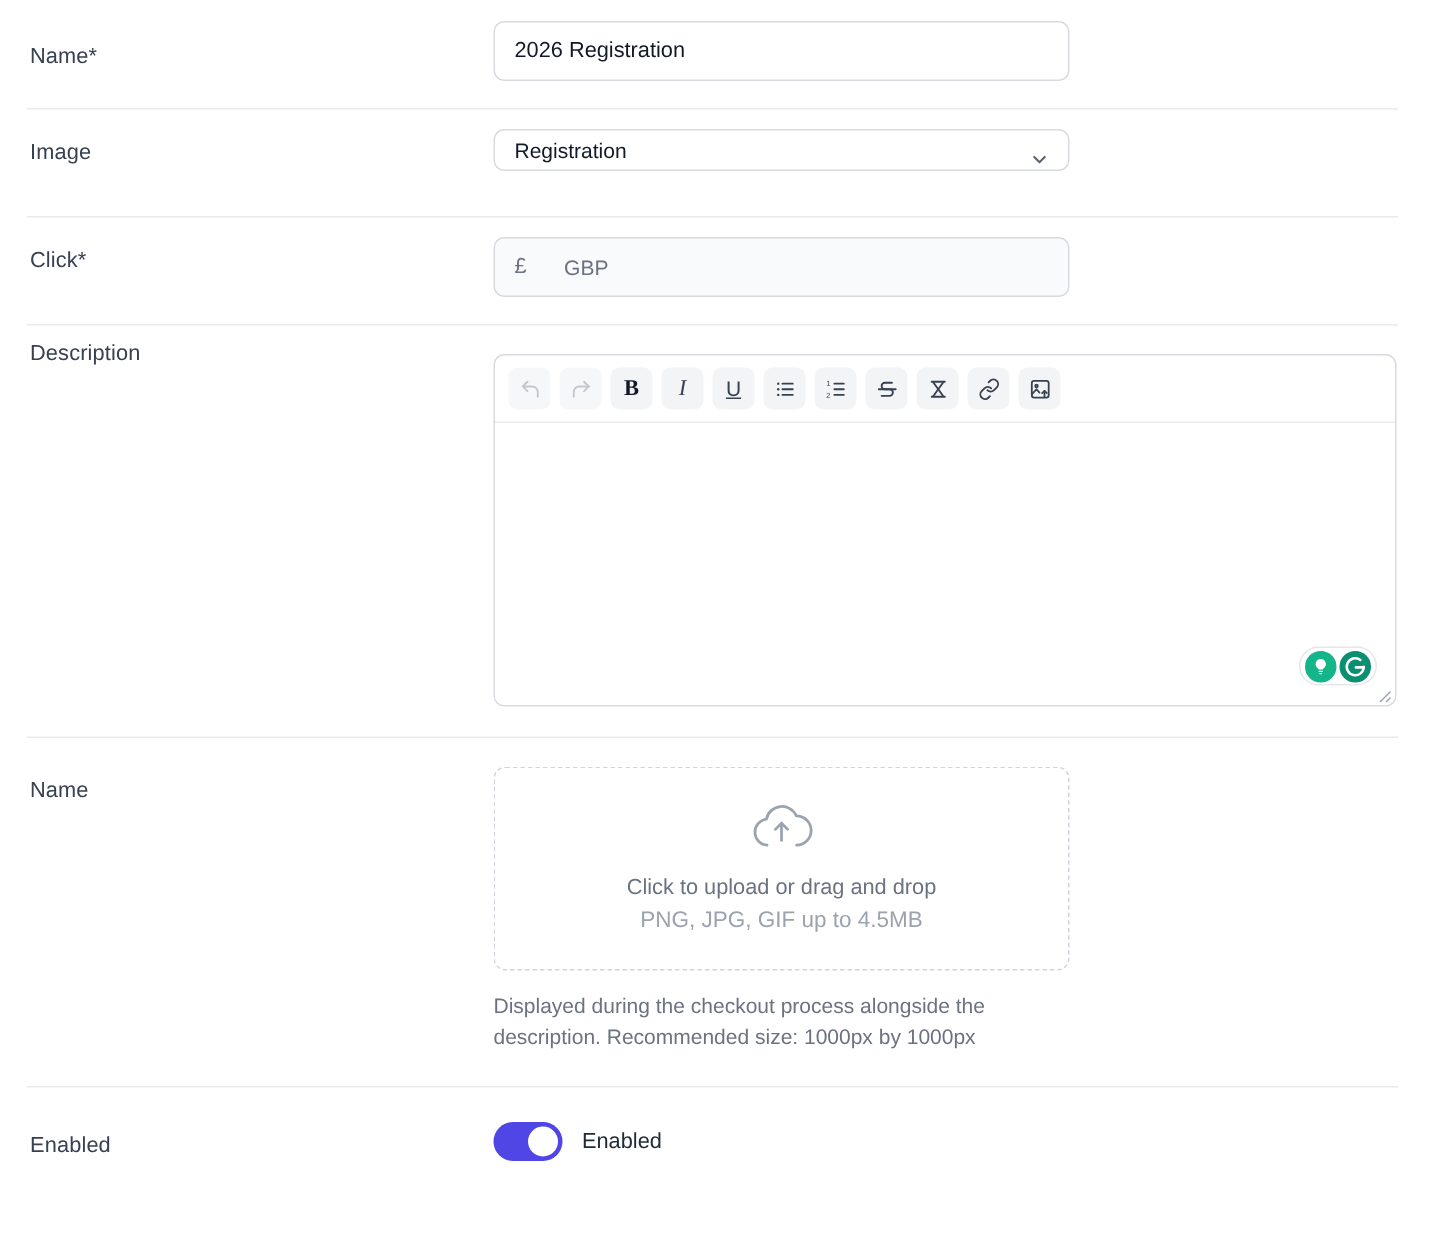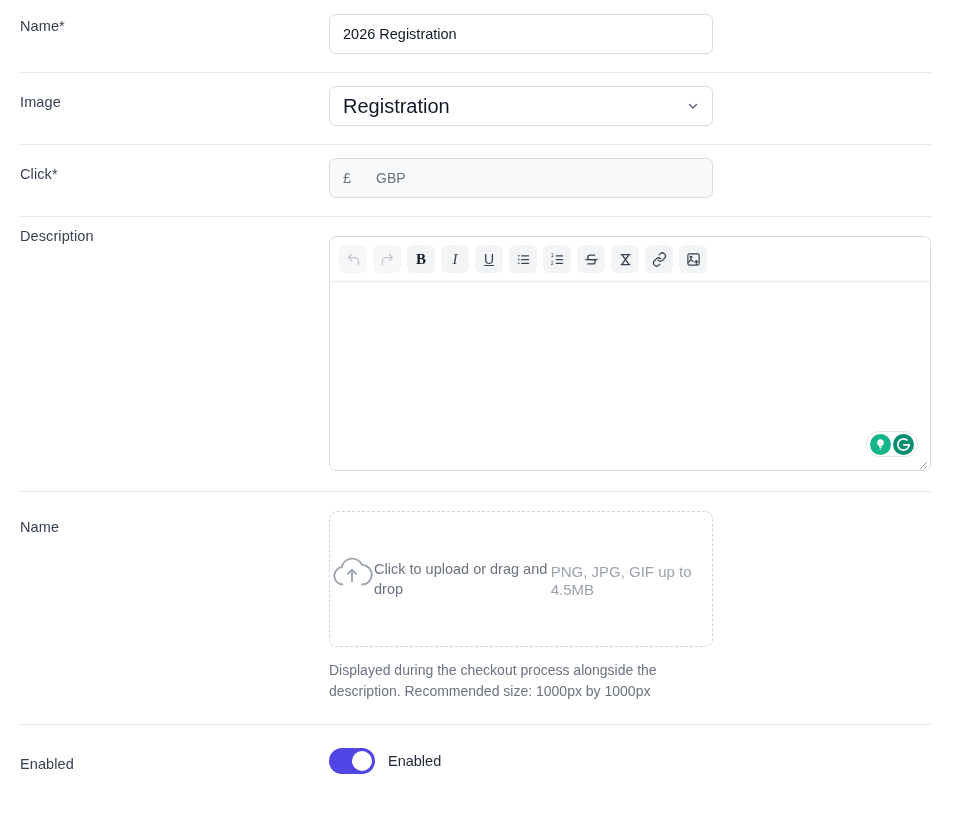--- a/index.html
+++ b/index.html
@@ -49,21 +49,21 @@
     letter-spacing: 0.1px;
   }
   .field-col {
     flex: 1 1 auto;
     padding-top: 10px;
     padding-bottom: 16px;
   }
 
   
   .row-name  .field-col { padding-top: 14px; padding-bottom: 18px; }
-  .row-name  .label-col { padding-top: 16px; }
+  .row-name  .label-col { padding-top: 28px; }
   .row-type  .field-col { padding-top: 14px; padding-bottom: 18px; }
   .row-type  .label-col { padding-top: 20px; }
   .row-amount .field-col { padding-top: 14px; padding-bottom: 18px; }
   .row-amount .label-col { padding-top: 20px; }
   .row-desc  .field-col { padding-top: 20px; padding-bottom: 20px; }
   .row-desc  .label-col { padding-top: 10px; }
   .row-image .field-col { padding-top: 20px; padding-bottom: 22px; }
   .row-image .label-col { padding-top: 26px; }
   .row-enabled .field-col { padding-top: 24px; padding-bottom: 24px; }
   .row-enabled .label-col { padding-top: 30px; }
@@ -85,25 +85,25 @@
   .text-input::placeholder { color: #9ca3af; }
 
   
   .select-wrap {
     position: relative;
     width: 384px;
     height: 40px;
   }
   .select-box {
     width: 384px;
-    height: 40px;
+    height: 28px;
     border: 1px solid #d7dbe0;
     border-radius: 7px;
     background: #ffffff;
-    font-size: 20px;
+    font-size: 14px;
     color: #111827;
     display: flex;
     align-items: center;
     padding: 0 13px;
     cursor: pointer;
   }
   .chev {
     position: absolute;
     right: 13px;
     top: 50%;
@@ -246,21 +246,21 @@
     cursor: nwse-resize;
   }
 
   
   .uploader {
     width: 384px;
     height: 136px;
     border: 1.6px dashed #d1d5db;
     border-radius: 8px;
     display: flex;
-    flex-direction: row;
+    flex-direction: column;
     align-items: center;
     justify-content: center;
     background: #ffffff;
     cursor: pointer;
   }
   .upload-icon { margin-bottom: 8px; color: #9aa3af; display: block; }
   .upload-primary {
     font-size: 14.5px;
     color: #6b7280;
     line-height: 20px;

